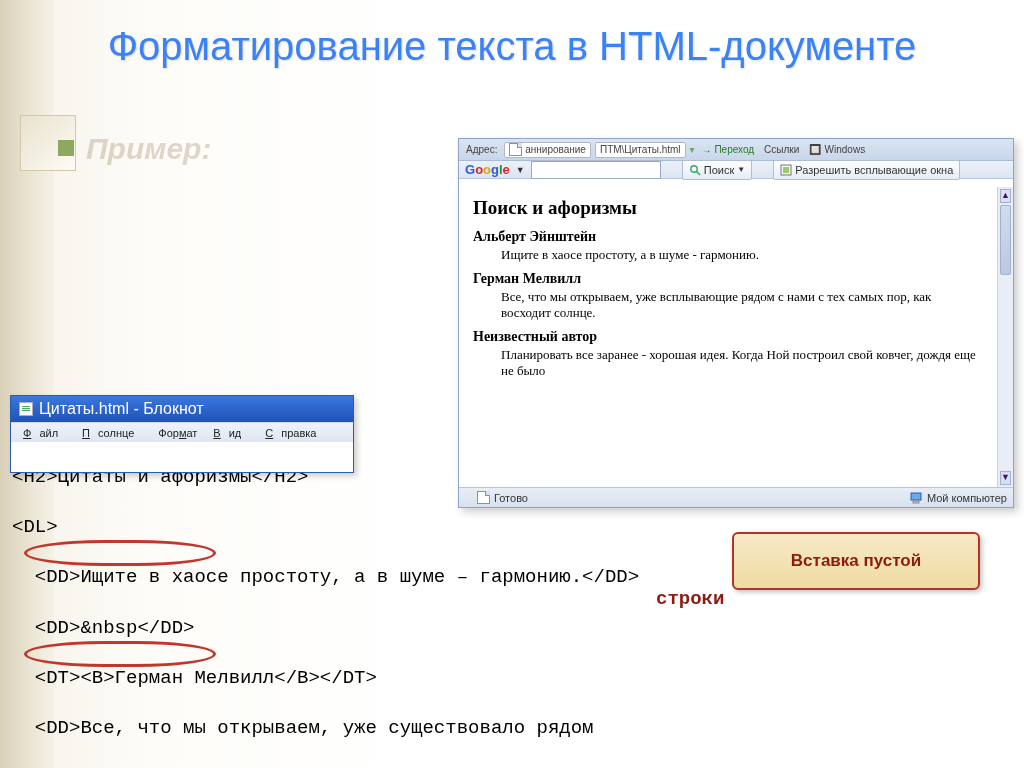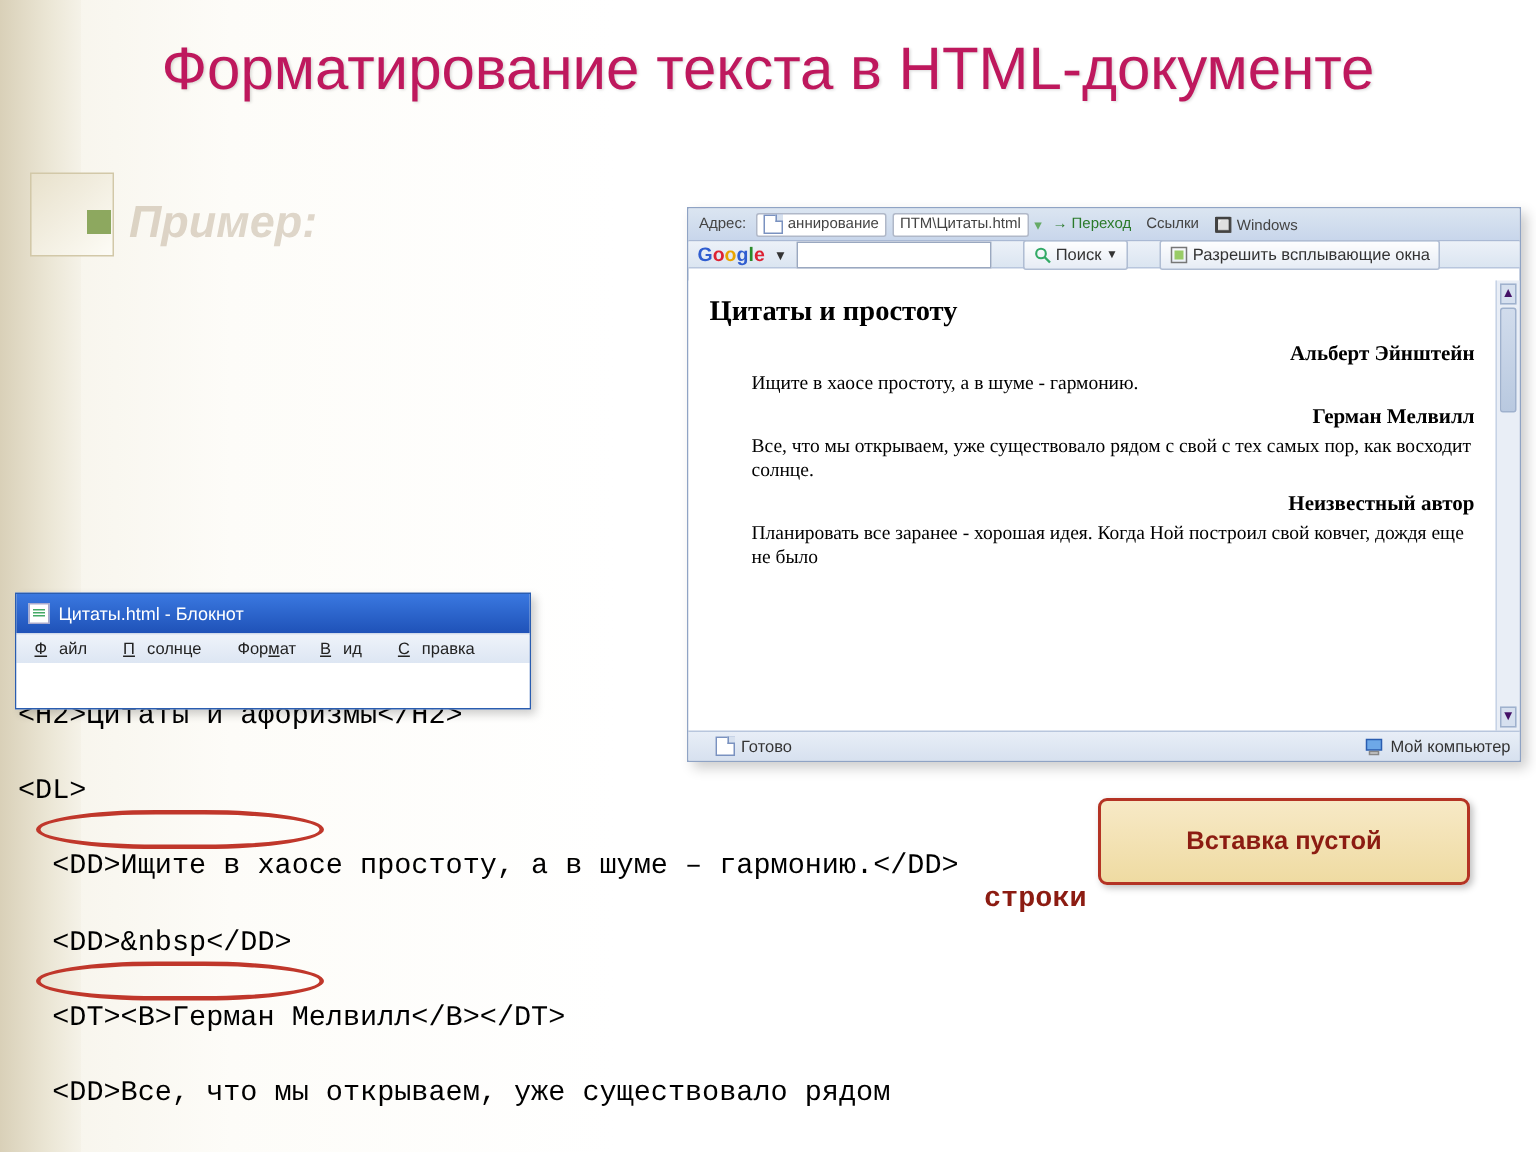--- a/index.html
+++ b/index.html
@@ -20,21 +20,21 @@
   }
   .corner-square {
     position: absolute; left: 20px; top: 115px; width: 56px; height: 56px;
     background: linear-gradient(135deg, #e8e1cc 0%, #fdfcf6 100%);
     border: 1px solid #d2c8a8;
   }
   .title {
     position: absolute; top: 24px; left: 0; right: 0;
     text-align: center;
     font-size: 40px; font-weight: 400;
-    color: #be185d; text-shadow: 1px 1px 2px rgba(0,0,0,.15);
+    color: #3b82f6; text-shadow: 1px 1px 2px rgba(0,0,0,.15);
   }
   .bullet-green {
     position: absolute; left: 58px; top: 140px;
     width: 16px; height: 16px; background: #8da85f;
   }
   .example-label {
     position: absolute; left: 86px; top: 132px;
     font-size: 30px; font-style: italic; font-weight: bold;
     color: rgba(130,100,60,.25);
   }
@@ -64,21 +64,21 @@
   .g-logo .b{color:#2f5dd0}.g-logo .r{color:#d23}.g-logo .y{color:#e8a400}.g-logo .g{color:#2a8b2a}
   .search-box { flex: 0 0 130px; height: 18px; border: 1px solid #9aa8c0; background: #fff; }
   .tool-btn { border: 1px solid #b0bdd3; background: linear-gradient(#fefefe,#e6ecf5); height: 20px; padding: 0 6px; display: flex; align-items: center; gap: 3px; border-radius: 2px; cursor: pointer; margin-left: 15px; }
   .mini-icon { width: 12px; height: 12px; display: inline-block; }
   .browser-body {
     position: absolute; left: 0; right: 16px; top: 48px; bottom: 20px;
     background: #fff; padding: 10px 14px; overflow: hidden;
     font-family: "Times New Roman", serif; color: #000;
   }
   .browser-body h2 { font-size: 19px; margin-bottom: 10px; }
-  .entry-title { font-weight: bold; font-size: 14px; margin-top: 8px; text-align: right; }
+  .entry-title { font-weight: bold; font-size: 14px; margin-top: 8px; }
   .entry-text { font-size: 13px; margin: 2px 0 6px 28px; }
   .vscroll {
     position: absolute; right: 0; top: 48px; bottom: 20px; width: 16px;
     background: #e9eef6; border-left: 1px solid #c7d3e6;
   }
   .vscroll .thumb { position: absolute; left: 2px; right: 2px; top: 18px; height: 70px; background: linear-gradient(#d1dcec,#b9c9e0); border: 1px solid #9fb1cd; border-radius: 2px; }
   .vscroll .arrow { position: absolute; left: 2px; right: 2px; height: 14px; background: #d6e0ef; border: 1px solid #9fb1cd; text-align: center; font-size: 9px; color: #416; }
   .vscroll .up { top: 2px; } .vscroll .down { bottom: 2px; }
   .statusbar {
     position: absolute; left: 0; right: 0; bottom: 0; height: 20px;
@@ -94,21 +94,21 @@
   .notepad {
     position: absolute; left: 10px; top: 395px;
     width: 344px; height: 78px;
     border: 1px solid #2a5db0;
     box-shadow: 3px 3px 6px rgba(0,0,0,.2);
     background: #fff;
     z-index: 5;
   }
   .np-title {
     height: 26px; background: linear-gradient(#3a78e0,#1f52b8);
-    color: #fff; font-size: 12px; display: flex; align-items: center;
+    color: #fff; font-size: 16px; display: flex; align-items: center;
     padding: 0 8px; gap: 6px;
   }
   .np-title .np-icon { width: 14px; height: 14px; background: #fff; border: 1px solid #aac; position: relative; }
   .np-title .np-icon::before { content:""; position:absolute; left:2px; right:2px; top:3px; height:1px; background:#4a6; box-shadow: 0 2px 0 #4a6, 0 4px 0 #4a6; }
   .np-menu {
     height: 20px; background: linear-gradient(#eef3fa,#dde6f3);
     border-top: 1px solid #cfd9ea; display: flex; align-items: center;
     font-size: 11px; color: #222; padding-left: 4px;
   }
   .np-menu span { padding: 0 8px; cursor: pointer; }
@@ -185,25 +185,25 @@
     <div class="tool-btn">
       <svg class="mini-icon" viewBox="0 0 12 12">
           <rect x="1" y="1" width="10" height="10" fill="none" stroke="#777"></rect>
           <rect x="3" y="3" width="6" height="6" fill="#9c6"></rect>
         </svg>
       <span>Разрешить всплывающие окна</span>
     </div>
   </div>
 
   <div class="browser-body">
-    <h2>Цитаты и простоту</h2>
+    <h2>Поиск и афоризмы</h2>
     <div class="entry-title">Альберт Эйнштейн</div>
     <div class="entry-text">Ищите в хаосе простоту, а в шуме - гармонию.</div>
     <div class="entry-title">Герман Мелвилл</div>
-    <div class="entry-text">Все, что мы открываем, уже существовало рядом с свой с тех самых пор, как восходит солнце.</div>
+    <div class="entry-text">Все, что мы открываем, уже всплывающие рядом с нами с тех самых пор, как восходит солнце.</div>
     <div class="entry-title">Неизвестный автор</div>
     <div class="entry-text">Планировать все заранее - хорошая идея. Когда Ной построил свой ковчег, дождя еще не было</div>
   </div>
 
   <div class="vscroll">
     <div class="arrow up">▲</div>
     <div class="thumb"></div>
     <div class="arrow down">▼</div>
   </div>
 

